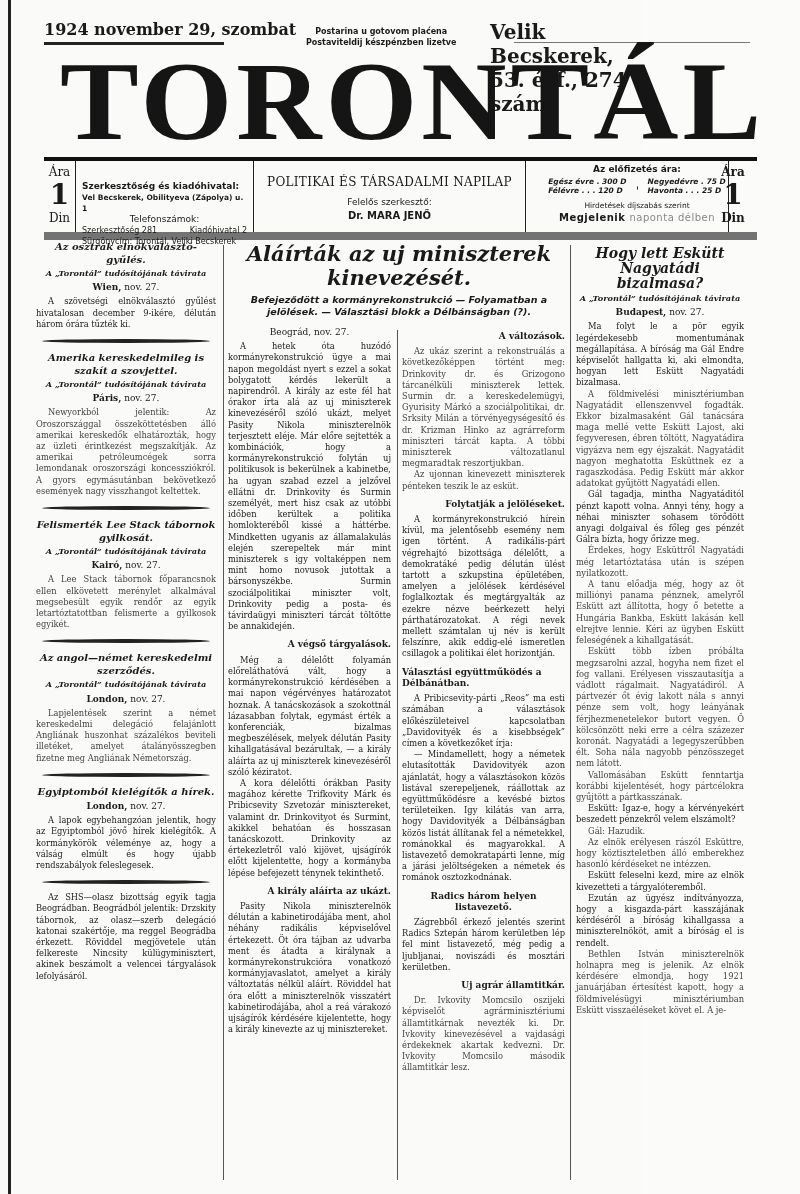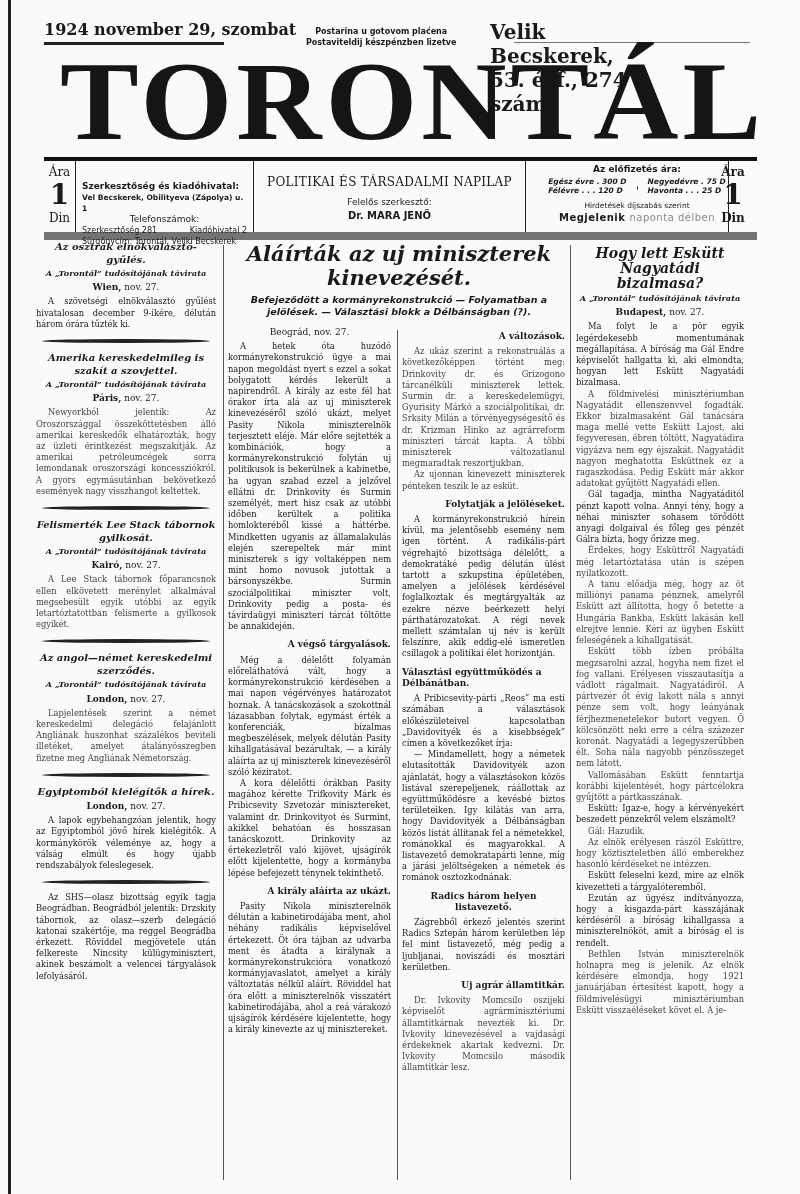--- a/index.html
+++ b/index.html
@@ -126,21 +126,21 @@
       <div class="hl">Amerika kereskedelmileg is szakít a szovjettel.</div>
       <div class="tel">A „Torontál” tudósítójának távirata</div>
       <div class="dl"><b>Páris,</b> <span>nov. 27.</span></div>
       <p class="p faint">Newyorkból jelentik: Az Oroszországgal összeköttetésben álló amerikai kereskedők elhatározták, hogy az üzleti érintkezést megszakítják. Az amerikai petróleumcégek sorra lemondanak oroszországi koncessziókról. A gyors egymásutánban bekövetkező események nagy visszhangot keltettek.</p>
     </div>
     <div class="sep"></div>
     <div>
       <div class="hl">Felismerték Lee Stack tábornok gyilkosát.</div>
       <div class="tel">A „Torontál” tudósítójának távirata</div>
       <div class="dl"><b>Kairó,</b> <span>nov. 27.</span></div>
-      <p class="p faint">A Lee Stack tábornok főparancsnok ellen elkövetett merénylet alkalmával megsebesült egyik utóbbi az egyik letartóztatottban felismerte a gyilkosok egyikét.</p>
+      <p class="p faint">A Lee Stack tábornok főparancsnok ellen elkövetett merénylet alkalmával megsebesült egyik rendőr az egyik letartóztatottban felismerte a gyilkosok egyikét.</p>
     </div>
     <div class="sep"></div>
     <div>
       <div class="hl">Az angol—német kereskedelmi szerződés.</div>
       <div class="tel">A „Torontál” tudósítójának távirata</div>
       <div class="dl"><b>London,</b> <span>nov. 27.</span></div>
       <p class="p faint">Lapjelentések szerint a német kereskedelmi delegáció felajánlott Angliának huszonhat százalékos beviteli illetéket, amelyet átalányösszegben fizetne meg Angliának Németország.</p>
     </div>
     <div class="sep"></div>
     <div>

